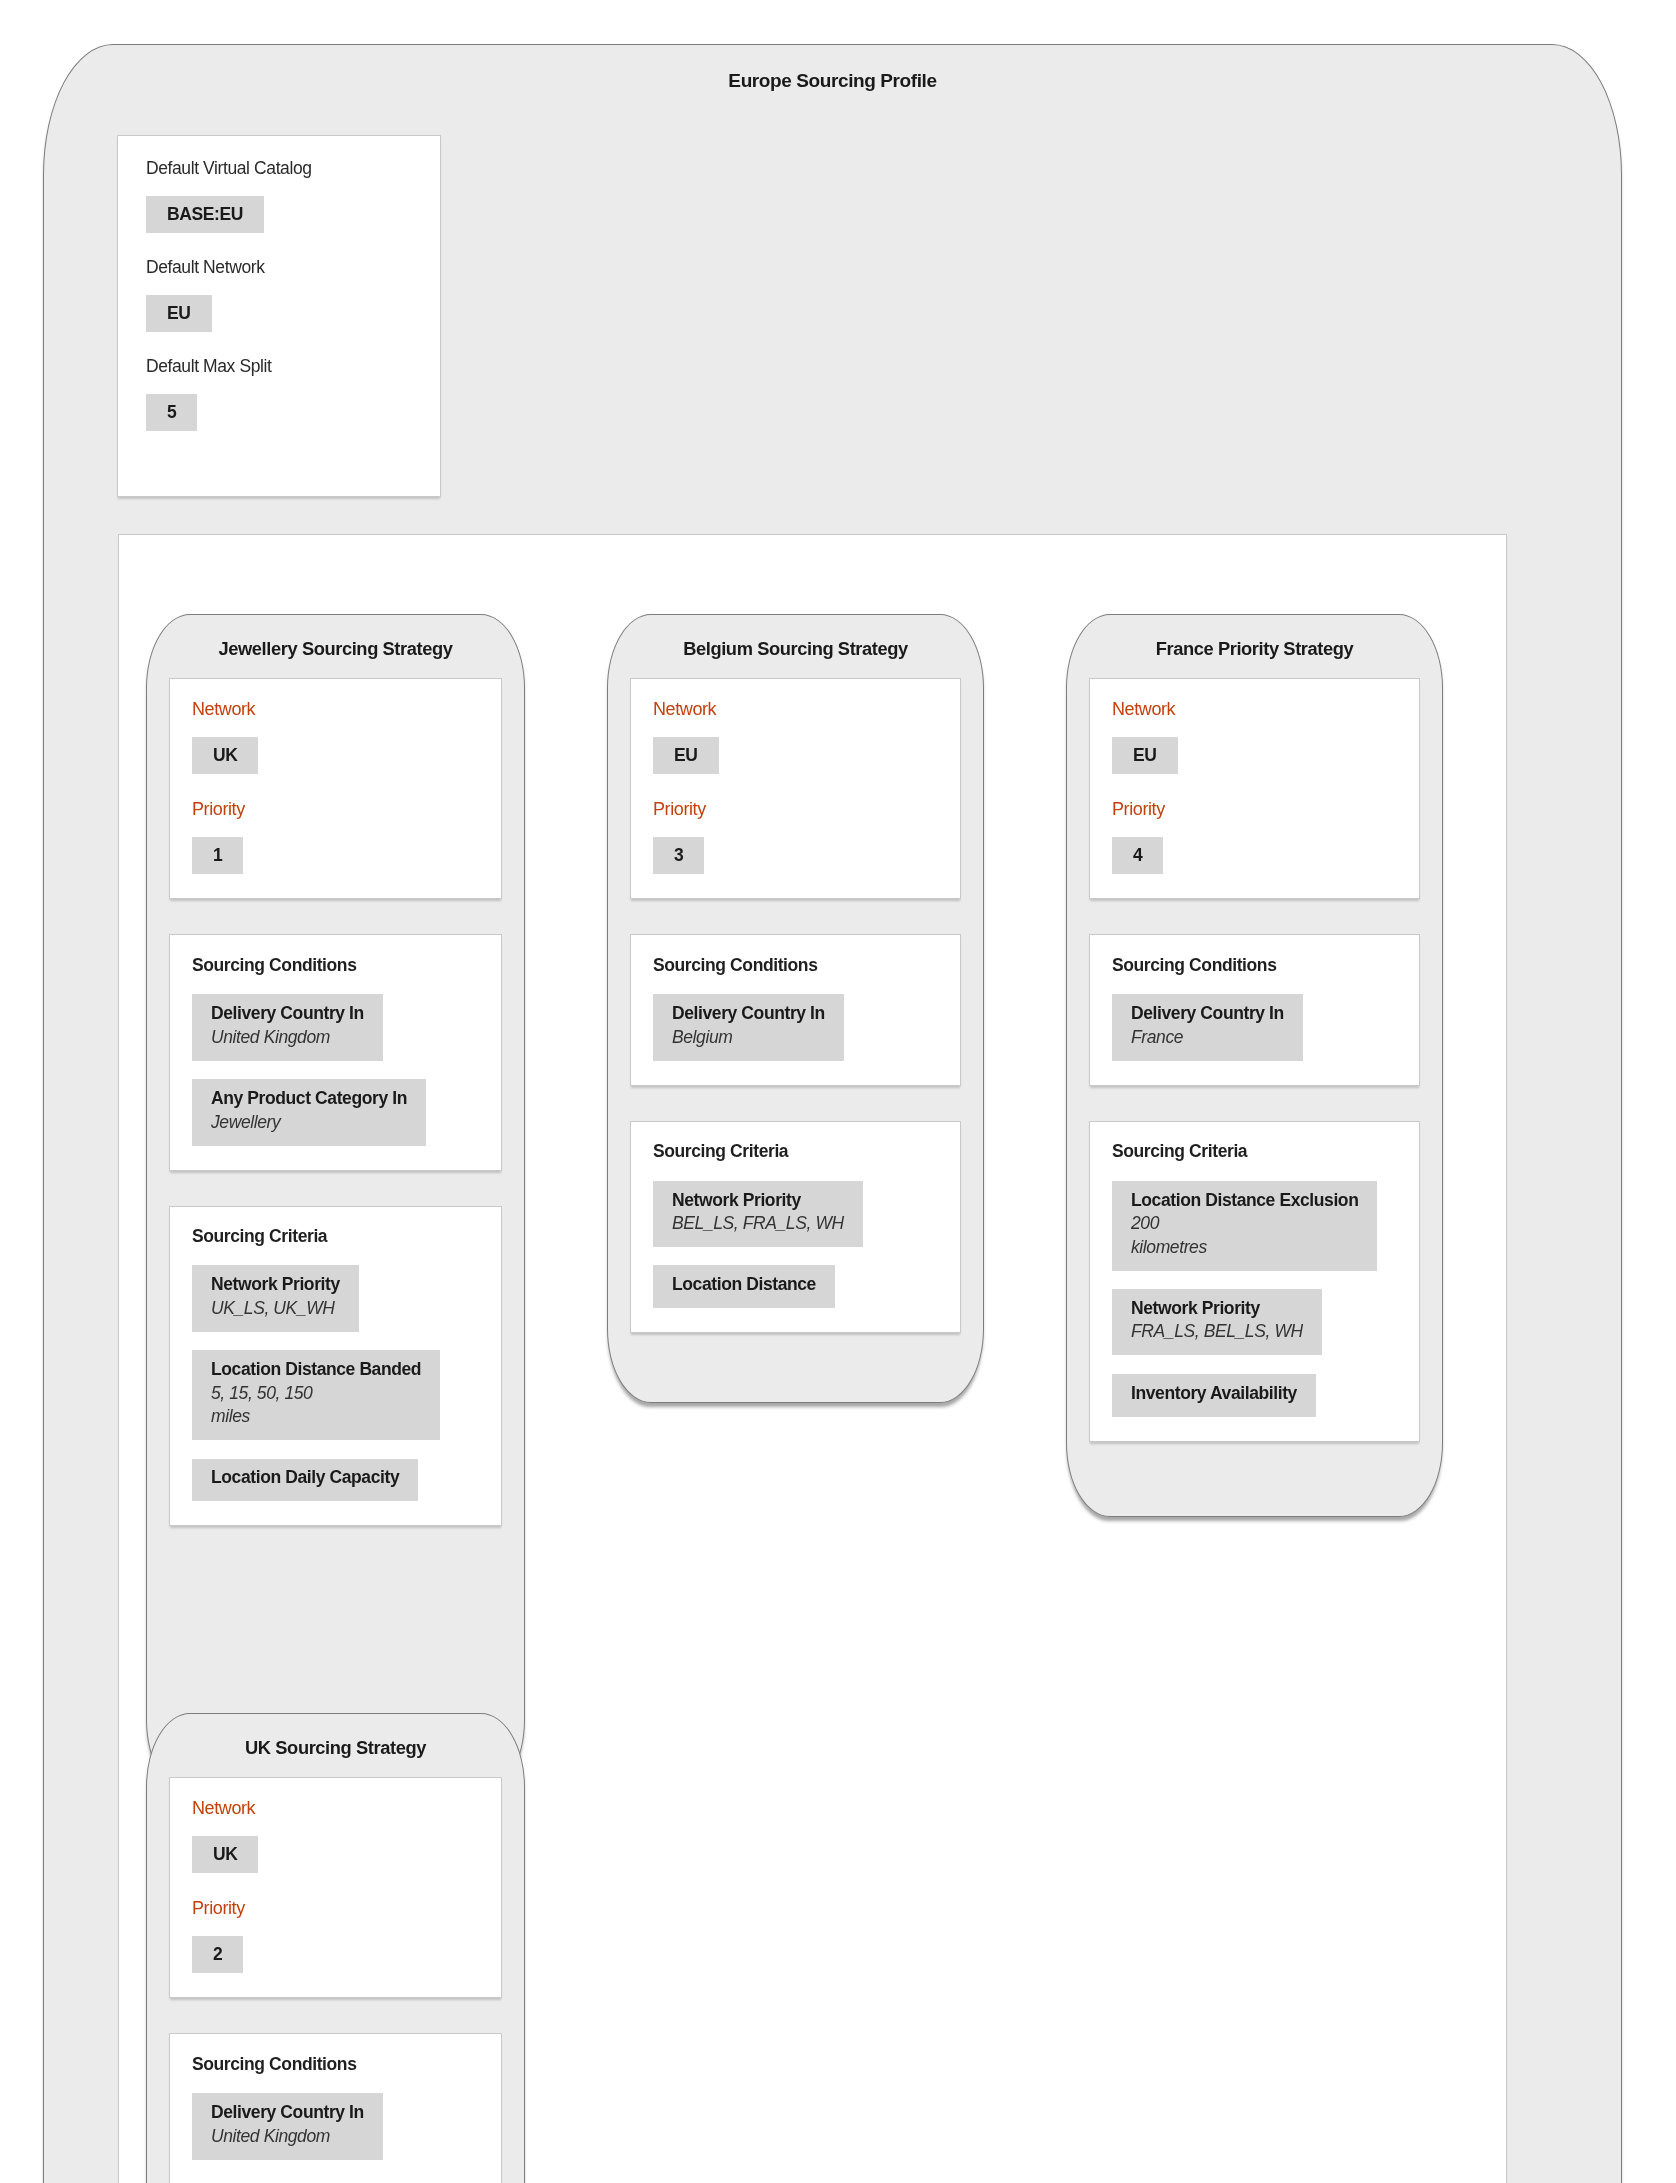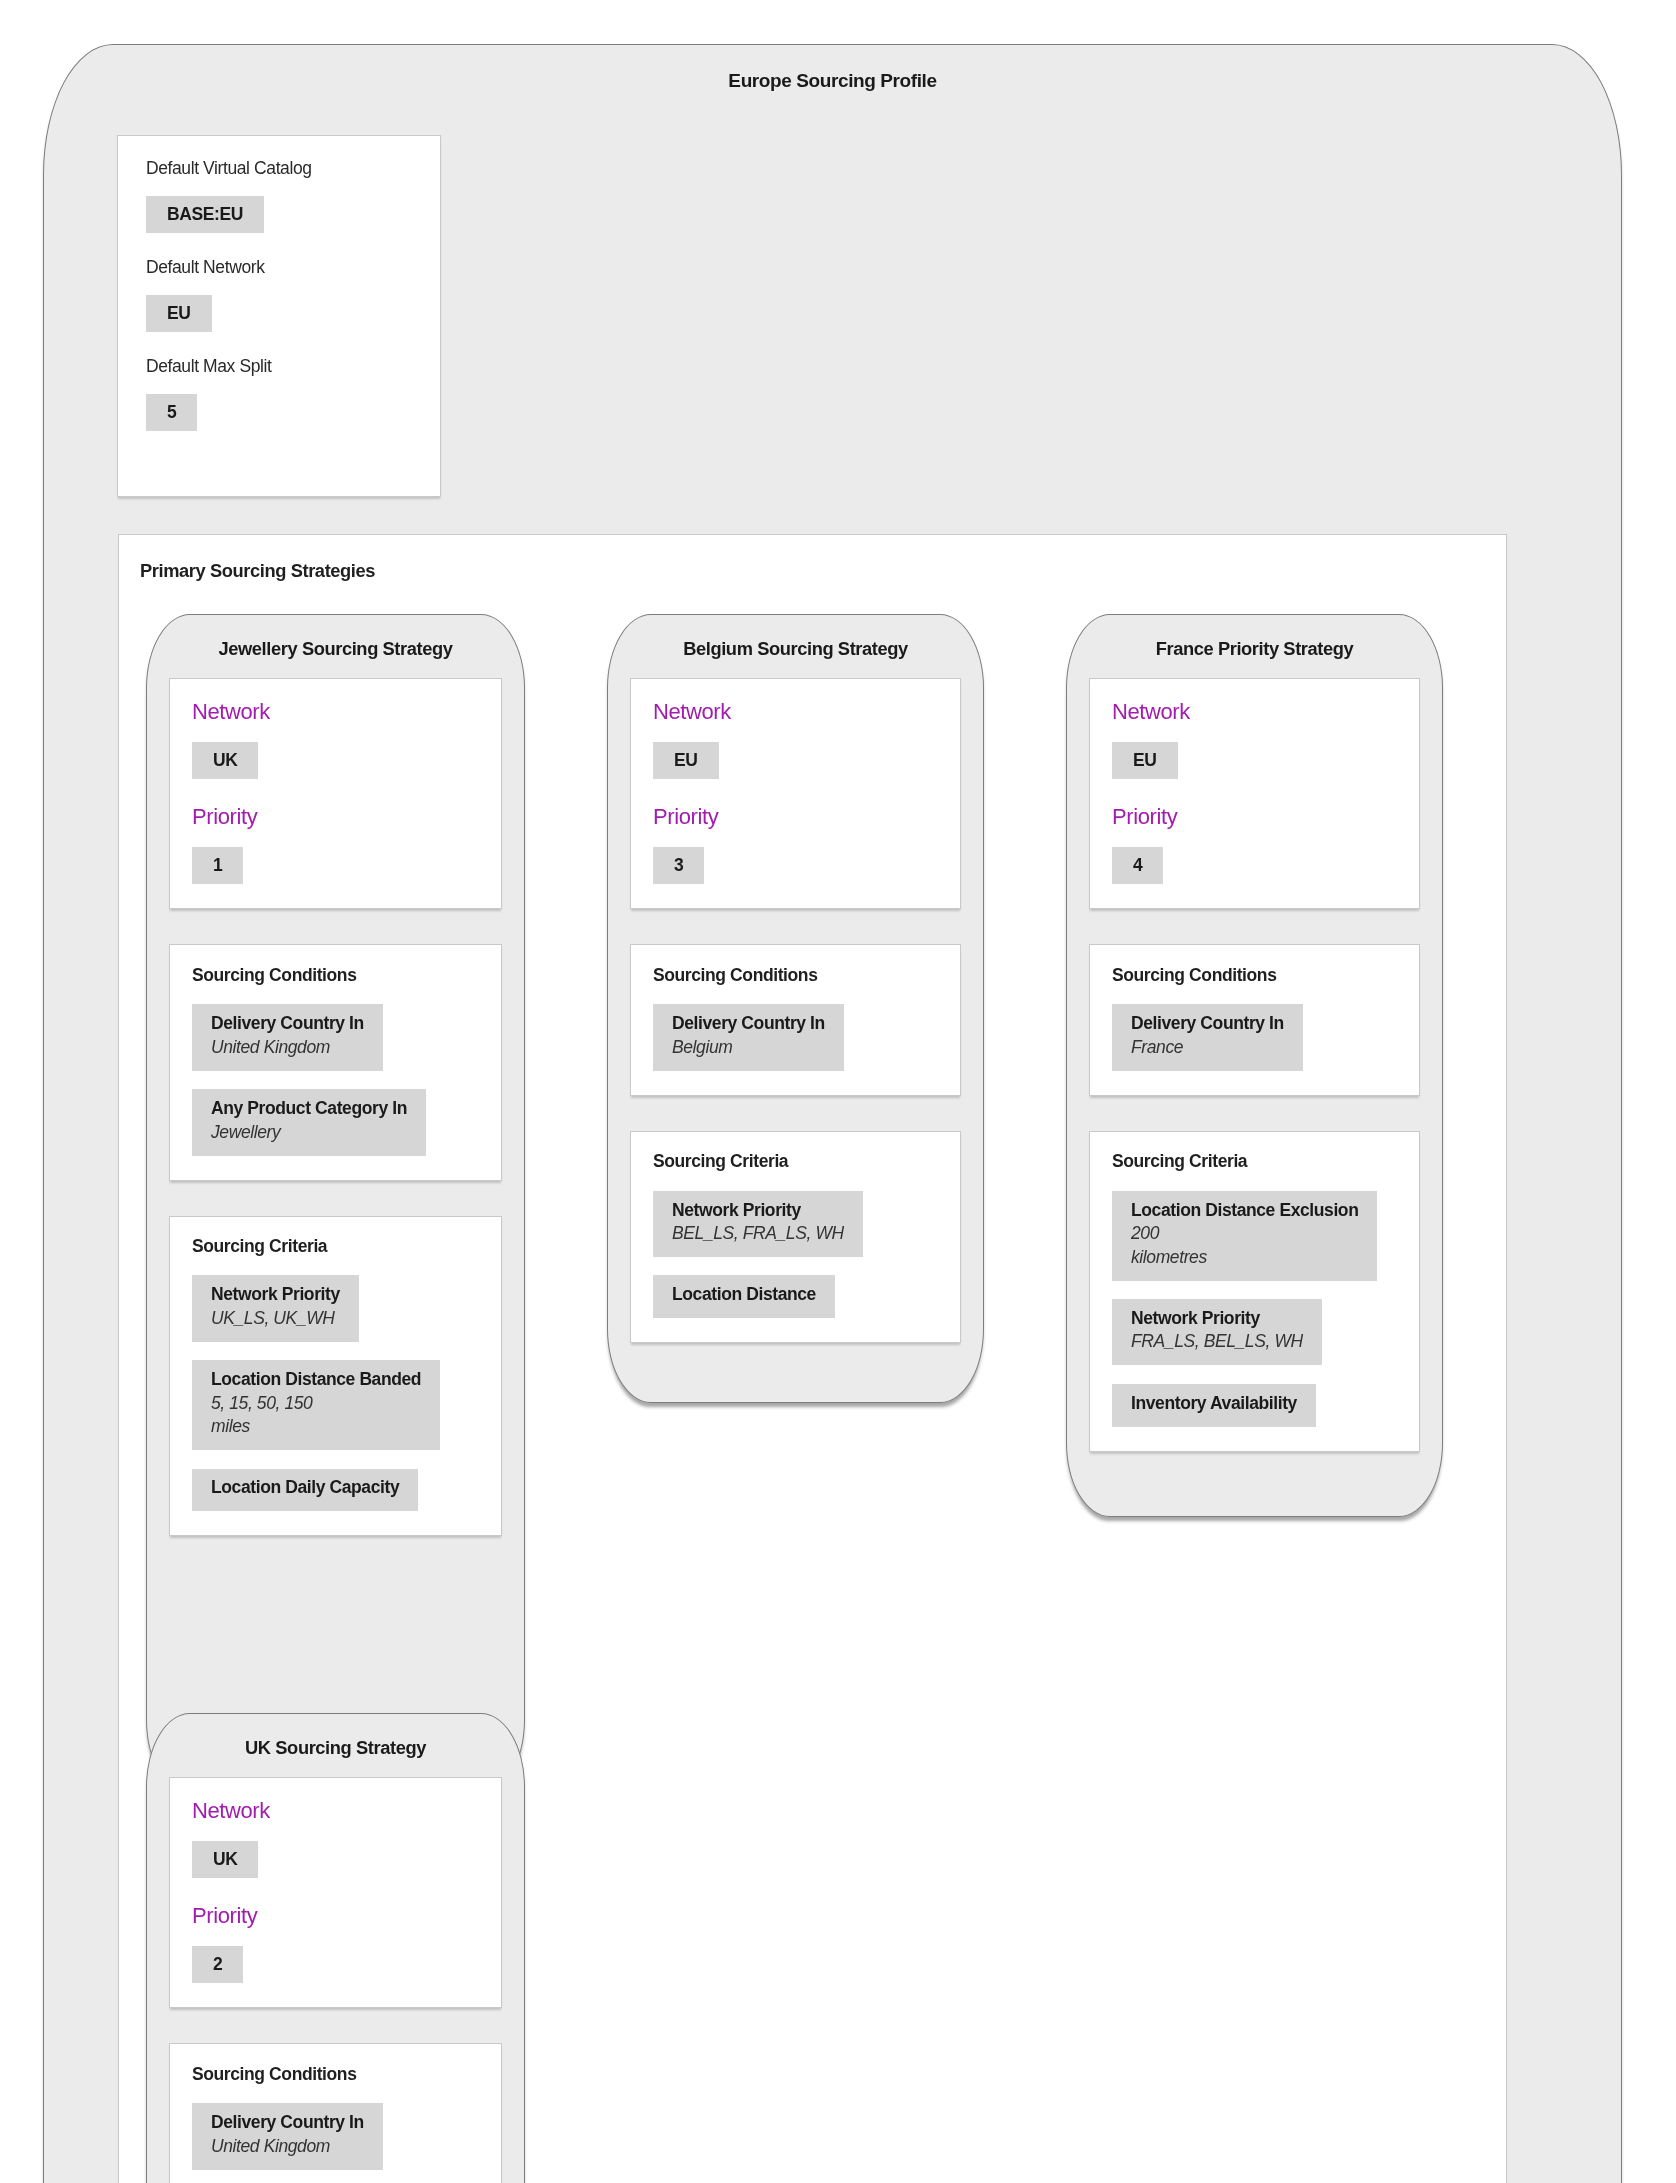--- a/index.html
+++ b/index.html
@@ -34,21 +34,21 @@
   .primary-title{margin:25px 0 0 21px;font-size:18.3px;font-weight:700;}
 
   
   .card{position:absolute;background:#ebebeb;border:1.7px solid #7d7d7d;
         border-radius:44px / 74px;box-sizing:border-box;
         box-shadow:0 5.2px 3.5px -1.7px rgba(0,0,0,.35);}
   .card-title{margin:23px 10.5px 18.3px;text-align:center;
               font-size:18.3px;font-weight:700;color:#1a1a1a;}
   .panel{margin:0 22px;padding:19.6px 22px 24px;}
   .panel + .panel{margin-top:35px;}
-  .field-label{font-size:22px;color:#a21caf;margin-bottom:17.5px;}
+  .field-label{font-size:18px;color:#c2410c;margin-bottom:17.5px;}
   .spaced{margin-top:24.5px;}
   .panel-title{margin:0 0 18.3px;font-size:17.5px;font-weight:700;}
   .badge{display:table;background:#d6d6d6;padding:7.9px 19px 11.4px;}
   .badge + .badge{margin-top:18.3px;}
   .badge-label{font-size:17.5px;line-height:23.6px;font-weight:700;color:#1a1a1a;}
   .badge-value{font-size:17.5px;line-height:23.6px;font-style:italic;color:#333333;}
 </style>
 </head>
 <body>
 
@@ -66,21 +66,20 @@
         <div class="def-label">Default Network</div>
         <div class="chip">EU</div>
       </div>
       <div class="def-group">
         <div class="def-label">Default Max Split</div>
         <div class="chip">5</div>
       </div>
     </div>
 
     <div class="whitebox primary">
-      <div class="primary-title">Primary Sourcing Strategies</div>
 
       <section class="card" style="left:27px;top:79px;width:379px;height:1180px;">
         <h2 class="card-title">Jewellery Sourcing Strategy</h2>
         <div class="whitebox panel">
           <div class="field-label">Network</div>
           <div class="chip">UK</div>
           <div class="field-label spaced">Priority</div>
           <div class="chip">1</div>
         </div>
         <div class="whitebox panel">

